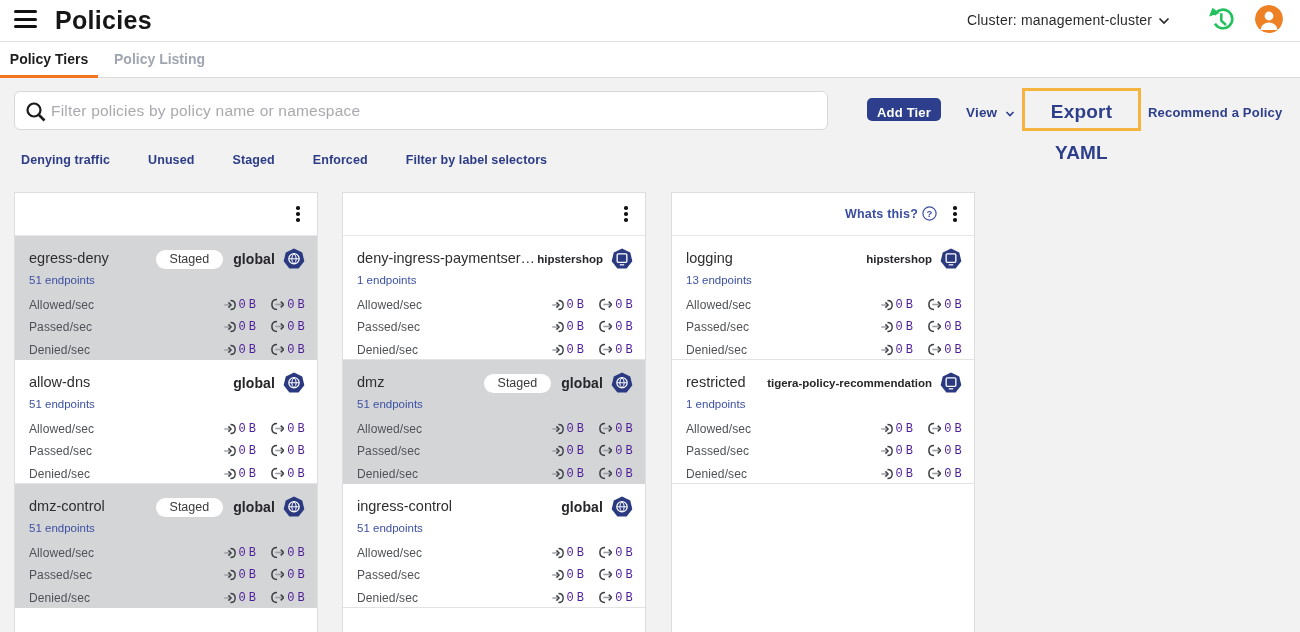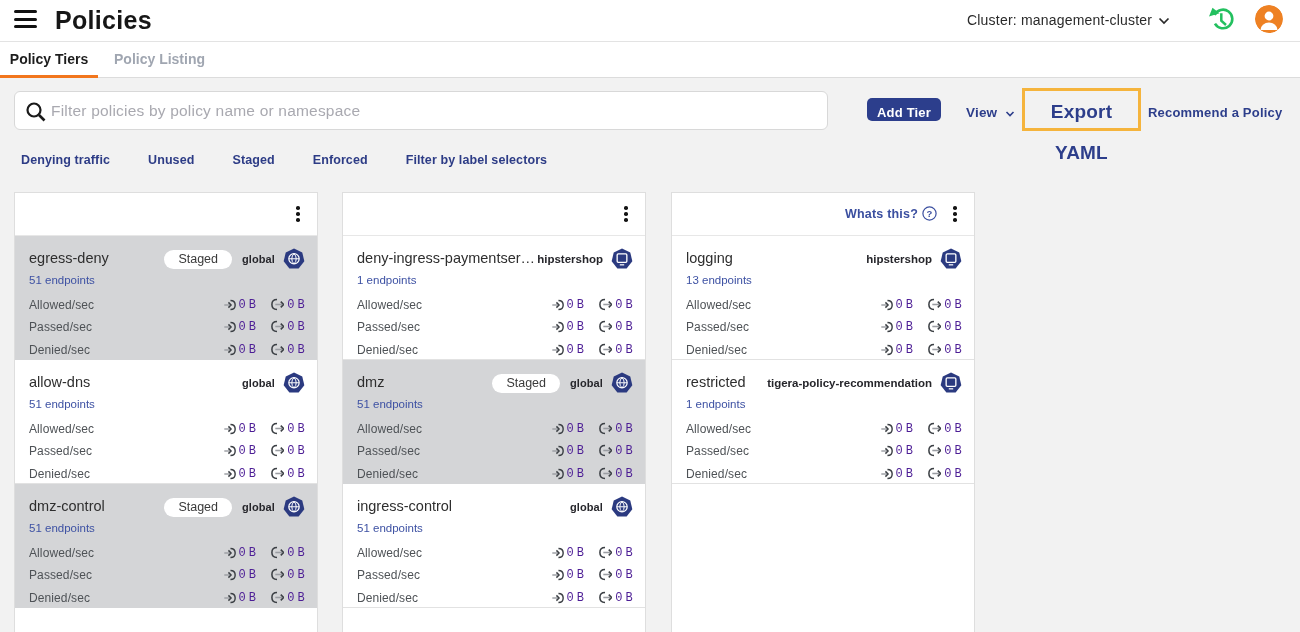--- a/index.html
+++ b/index.html
@@ -30,21 +30,21 @@
 .colhead .tname { position:absolute; left:14px; top:12px; font-size:16px; font-weight:bold; color:#161616; letter-spacing:0.3px;margin-top:47px; }
 .kebab { position:absolute; right:17px; top:13px; width:4px; height:18px; }
 .kebab i { display:block; width:3.6px; height:3.6px; border-radius:50%; background:#141414; margin-bottom:2.6px; }
 .whats { position:absolute; right:37px; top:13px; font-size:12.5px; font-weight:bold; color:#3b4fa0; letter-spacing:0.2px; }
 .whats svg { vertical-align:-3px; margin-left:4px; }
 .pcard { position:relative; height:124px; background:#fff; border-bottom:1px solid #e2e2e2;padding-left:24px; }
 .pcard.staged { background:#d4d5d7; border-bottom:1px solid #d4d5d7; }
 .pname { position:absolute; left:14px; top:14px; font-size:14.5px; color:#2e2e2e; max-width:182px; white-space:nowrap; overflow:hidden; text-overflow:ellipsis; }
 .tright { position:absolute; right:12px; top:12px; height:22px; display:flex; align-items:center; gap:8px; }
 .pill { background:#fff; border-radius:12px; height:19px; line-height:19px; padding:0 14px; font-size:12.5px; color:#3a3a3a; margin-right:2px; }
-.scope { font-size:11px; font-weight:bold; color:#26262b; letter-spacing:0.1px;text-align:right; }
+.scope { font-size:14px; font-weight:bold; color:#26262b; letter-spacing:0.1px;text-align:right; }
 .ns { font-size:11.5px; font-weight:bold; color:#26262b; }
 .endp { position:absolute; left:14px; top:38px; font-size:11.5px; color:#3d51a3; }
 .mrow { position:absolute; left:14px; right:12px; height:15px; display:flex; align-items:center; }
 .mrow .lbl { font-size:12px; color:#4e5256; letter-spacing:0.1px; }
 .mrow .right { margin-left:auto; display:flex; align-items:center; }
 .mrow .val { font-size:12px; color:#4c1d95; margin-left:3px; letter-spacing:0.3px;font-family:Liberation Mono, monospace; }
 .mrow .val.v2 { margin-left:3px; }
 .gap17 { width:15px; }
 .r1 { top:61px; } .r2 { top:83px; } .r3 { top:106px; }
 </style>

